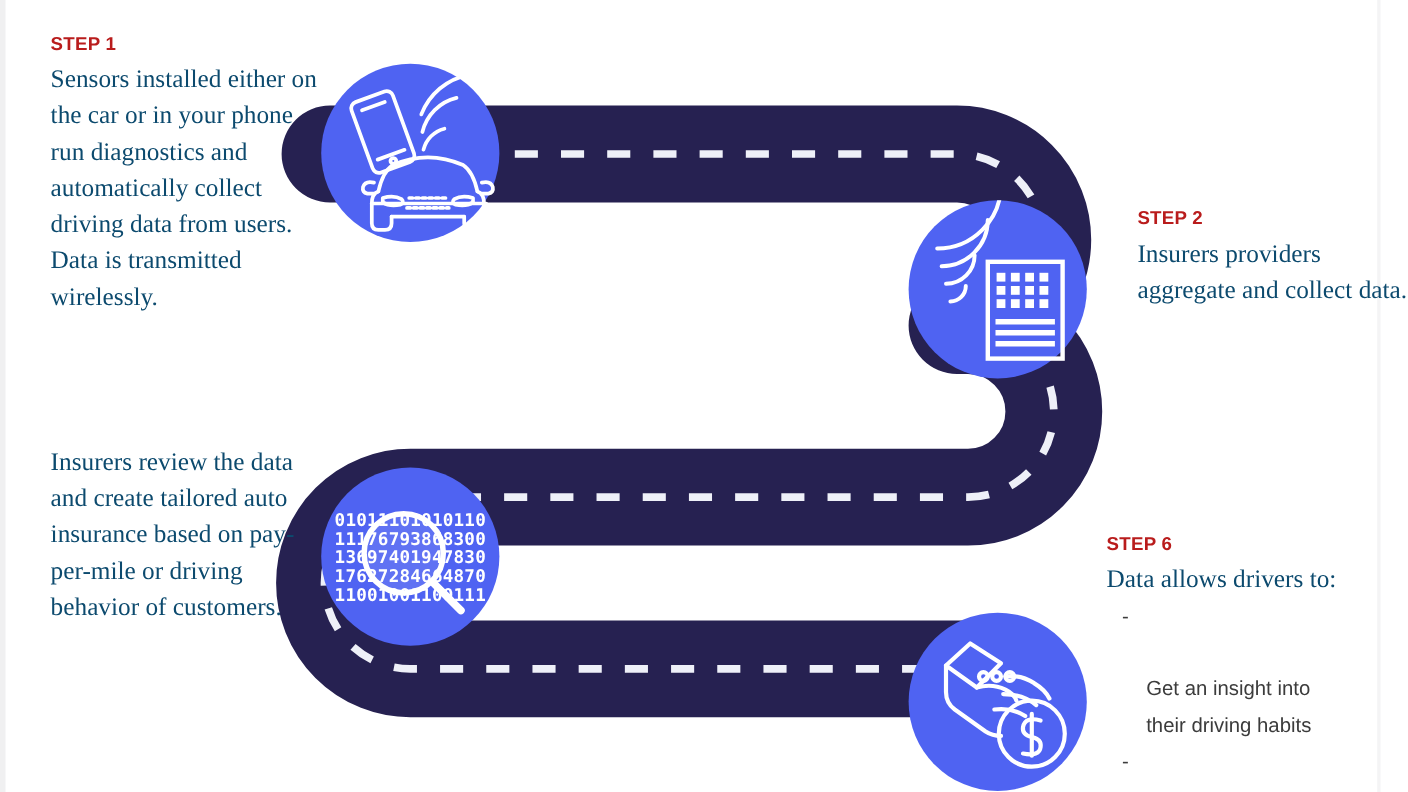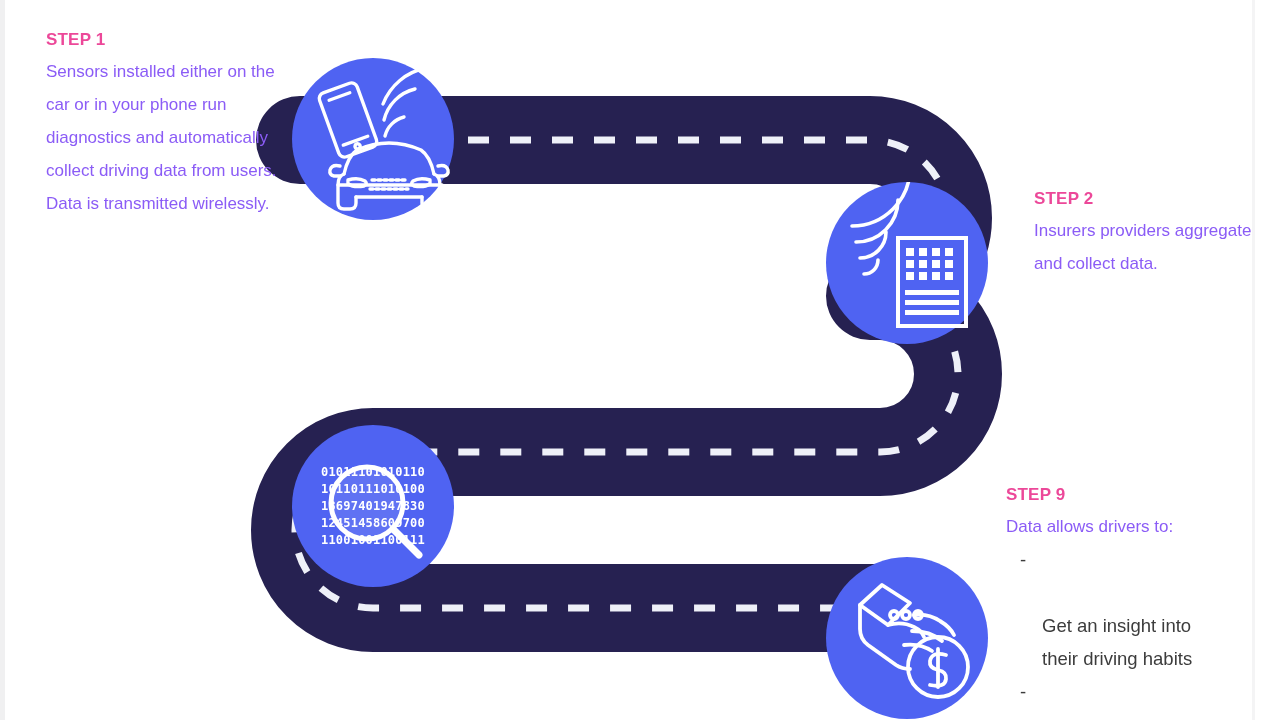--- a/index.html
+++ b/index.html
@@ -40,44 +40,45 @@
 
   
   .binary-wrap{
     position:absolute;left:0;top:0;width:162px;height:162px;
     display:flex;flex-direction:column;align-items:center;justify-content:center;
     pointer-events:none;
   }
   .binary-line{
     color:#ffffff;
     font-family:"DejaVu Sans Mono","Liberation Mono",monospace;
-    font-size:12px;
+    font-size:16px;
     font-weight:bold;
     letter-spacing:.2px;
     line-height:17px;
     white-space:nowrap;
     text-align:center;
   }
   .mag{position:absolute;left:0;top:0;}
 
   
   .step{position:absolute;}
   .step-title{
     font-size:17px;
     font-weight:bold;
-    color:#ec4899;
+    color:#b91c1c;
     letter-spacing:.2px;
     margin:0 0 5px 0;
   }
   .step-body{
-    font-size:17px;
+    font-size:23px;
     line-height:33px;
-    color:#8b5cf6;
+    color:#0c4a6e;
     margin:0;
     white-space:pre-line;
+    font-family:Liberation Serif, serif;
   }
   #step-1{left:46px;top:30px;width:250px;}
   #step-2{left:1006px;top:189px;width:250px;margin-left:28px;}
   #step-3{left:46px;top:403px;width:250px;}
   #step-4{left:1006px;top:485px;width:262px;}
 
   .bullet-list{list-style:none;margin:0;padding:0;}
   .bullet-item{
     font-size:18.5px;
     line-height:33px;
@@ -193,23 +194,23 @@
           <rect x="79" y="118" width="54" height="5"></rect>
           <rect x="79" y="128" width="54" height="5"></rect>
         </g>
       </g>
     </svg>
   </div>
 
   <div class="circle" id="circle-3">
     <div class="binary-wrap">
       <div class="binary-line">01011101010110</div>
-      <div class="binary-line">10110111010100</div>
+      <div class="binary-line">11176793868300</div>
       <div class="binary-line">13697401947830</div>
-      <div class="binary-line">12451458609700</div>
+      <div class="binary-line">17627284664870</div>
       <div class="binary-line">11001001100111</div>
     </div>
     <svg class="mag" width="162" height="162" viewBox="0 0 162 162">
       <circle cx="75" cy="78" r="36" fill="rgba(255,255,255,0.10)" stroke="#ffffff" stroke-width="5"></circle>
       <line x1="101" y1="104" x2="127" y2="130" stroke="#ffffff" stroke-width="7" stroke-linecap="round"></line>
     </svg>
   </div>
 
   <div class="circle" id="circle-4">
     <svg width="162" height="162" viewBox="0 0 162 162">
@@ -239,24 +240,25 @@
     <div class="step-title">STEP 1</div>
     <p class="step-body">Sensors installed either on the car or in your phone run diagnostics and automatically collect driving data from users. Data is transmitted wirelessly.</p>
   </div>
 
   <div class="step" id="step-2">
     <div class="step-title">STEP 2</div>
     <p class="step-body">Insurers providers aggregate and collect data.</p>
   </div>
 
   <div class="step" id="step-3">
+    <p class="step-body">Insurers review the data  and create tailored auto insurance based on pay-per-mile or driving behavior of customers.</p>
   </div>
 
   <div class="step" id="step-4">
-    <div class="step-title">STEP 9</div>
+    <div class="step-title">STEP 6</div>
     <p class="step-body">Data allows drivers to:</p>
     <ul class="bullet-list">
       <li class="bullet-item">
         <span class="dash">-</span>
         <span>Get an insight into
 their driving habits</span>
       </li>
       <li class="bullet-item">
         <span class="dash">-</span>
         

